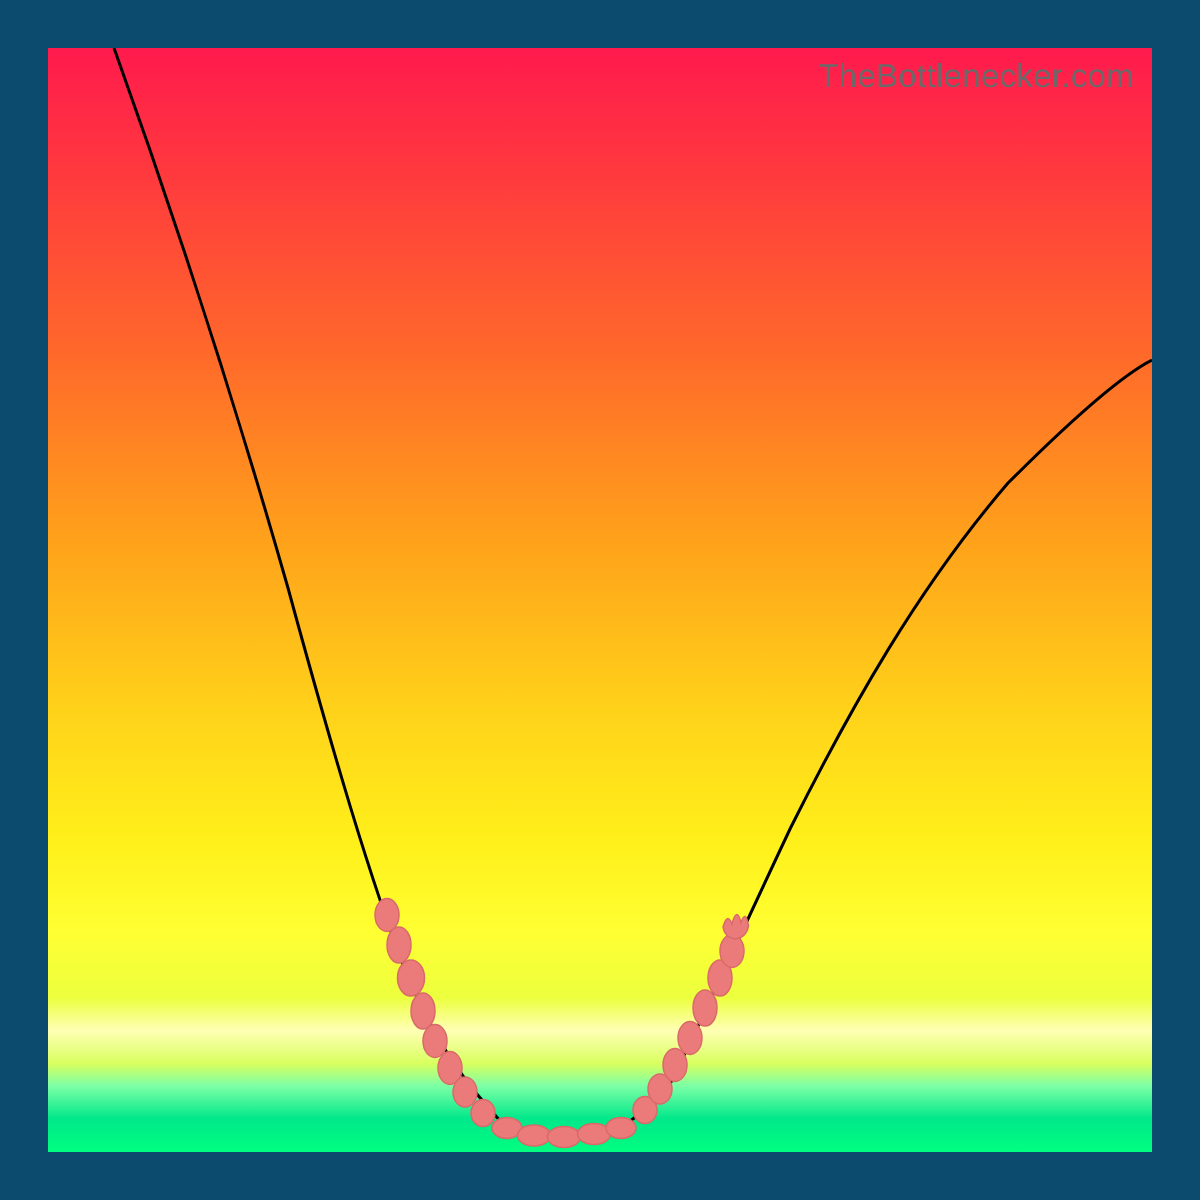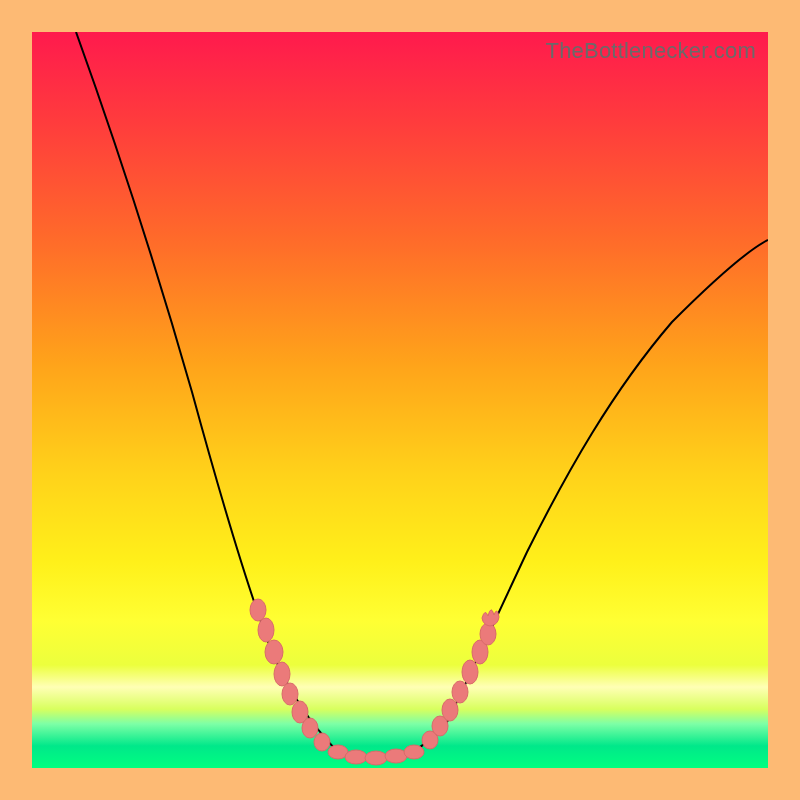--- a/index.html
+++ b/index.html
@@ -10,21 +10,21 @@
     background: #000;
     overflow: hidden;
     font-family: Arial, Helvetica, sans-serif;
   }
   .frame {
     position: absolute;
     top: 0;
     left: 0;
     width: 800px;
     height: 800px;
-    background: #fdba74;
+    background: #0c4a6e;
   }
   .plot {
     position: absolute;
     top: 32px;
     left: 32px;
     width: 736px;
     height: 736px;
     
     background: linear-gradient(
       to bottom,

